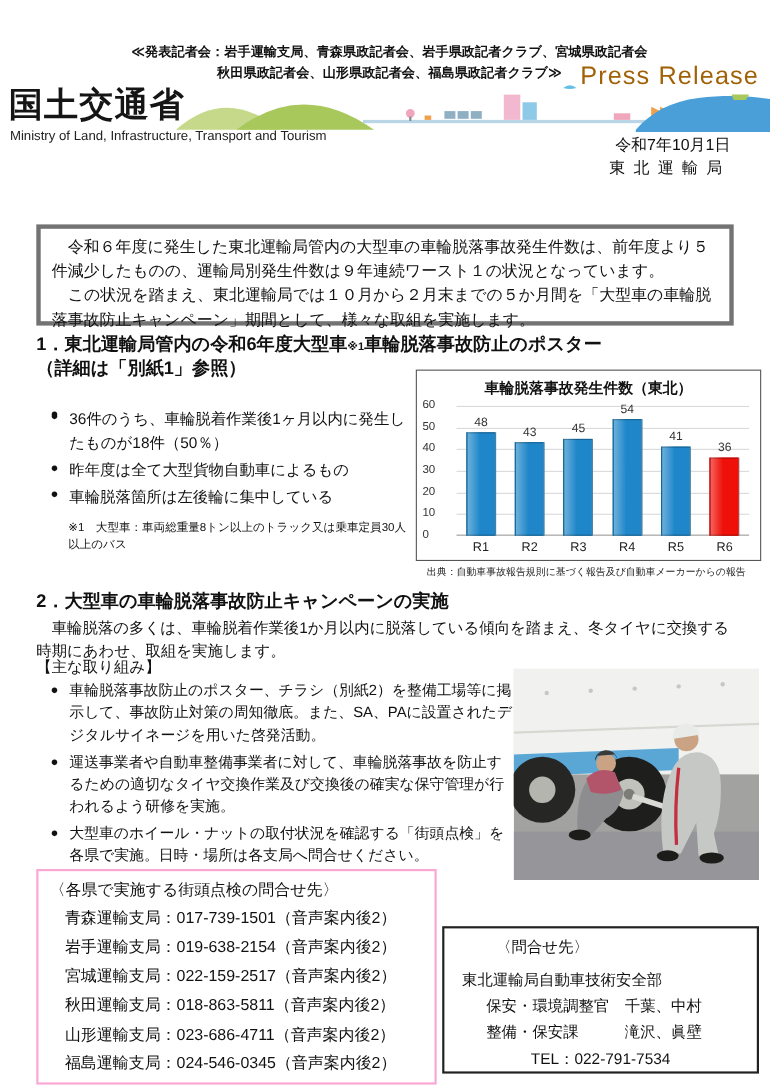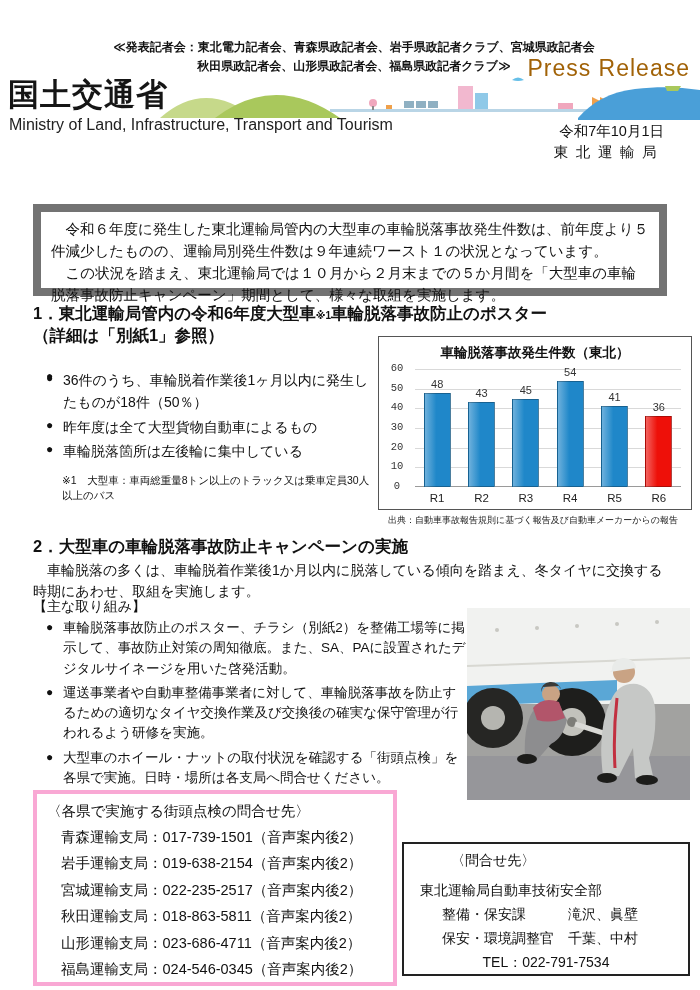--- a/index.html
+++ b/index.html
@@ -12,39 +12,39 @@
   
   .press-clubs {
     position:absolute; left:80px; top:38px; width:548px;
     font-size:12px; font-weight:bold; text-align:center; line-height:1.6; color:#111;
   }
   .mlit-logo {
     position:absolute; left:8px; top:74px;
     font-size:31px; font-weight:bold; letter-spacing:1px; color:#151515;
   }
   .ministry-en {
-    position:absolute; left:9px; top:116px; font-size:16px; color:#222;
+    position:absolute; left:9px; top:116px; font-size:12px; color:#222;
   }
   .skyline { position:absolute; left:160px; top:72px; width:540px; height:48px; }
   .press-release {
     position:absolute; right:10px; top:55px;
     font-size:23px; color:#a16207; letter-spacing:1px;
   }
   .date-block { position:absolute; right:36px; top:122px; text-align:right; }
   .date-line { font-size:14.5px; }
   .bureau-line { font-size:14.5px; letter-spacing:0.52em; margin-top:2px; }
   
   .doc-title {
     position:absolute; left:0; top:165px; width:700px;
     text-align:center; font-size:25px; font-weight:bold; letter-spacing:0.5px;
   }
   
   .intro-box {
     position:absolute; left:33px; top:204px; width:634px; height:92px;
-    border:8px solid #737373; padding:6px 10px;
+    border:4px solid #737373; padding:6px 10px;
     font-size:14.5px; line-height:1.52;
   }
   
   .sec1-heading {
     position:absolute; left:33px; top:302px; width:660px;
     font-size:16.5px; font-weight:bold; line-height:1.35;
   }
   .ref-sup { font-size:10px; }
   .sec1-bullets { position:absolute; left:46px; top:367px; width:330px; }
   .bullet-item {
@@ -62,21 +62,21 @@
     border:1px solid #555; background:#fff;
   }
   .chart-title {
     position:absolute; left:0; top:7px; width:100%;
     text-align:center; font-size:13.5px; font-weight:bold;
   }
   .chart-plot { position:absolute; left:36px; top:32px; width:266px; height:118px; }
   .gridline { position:absolute; left:0; width:100%; height:1px; background:#d9d9d9; }
   .baseline  { position:absolute; left:0; bottom:0; width:100%; height:1px; background:#9a9a9a; }
   .ytick {
-    position:absolute; width:26px; text-align:center; font-size:10.5px; color:#333;font-family:Liberation Mono, monospace;
+    position:absolute; width:26px; text-align:left; font-size:10.5px; color:#333;
   }
   .bar { position:absolute; bottom:0; border:1px solid rgba(0,0,0,.28); }
   .bar-value { position:absolute; text-align:center; font-size:11px; color:#333; }
   .bar-cat { position:absolute; text-align:center; font-size:11.5px; color:#222; }
   .chart-source {
     position:absolute; left:372px; top:514px; width:322px;
     font-size:9px; text-align:center; color:#222;
   }
   
   .sec2-heading {
@@ -91,41 +91,41 @@
   .sec2-bullets .bullet-item { font-size:13.5px; line-height:1.5; margin-bottom:4px; }
   
   .photo-wrap { position:absolute; left:467px; top:608px; width:223px; height:192px; }
   .photo-caption {
     position:absolute; left:455px; top:812px; width:240px;
     text-align:center; font-size:11.5px;
   }
   
   .left-box {
     position:absolute; left:33px; top:790px; width:364px; height:196px;
-    border:4px solid #f9a8d4; padding:8px 10px;
+    border:2px solid #f9a8d4; padding:8px 10px;
   }
   .left-box-heading { font-size:14.5px; margin-bottom:3px; }
   .office-line { font-size:14.5px; line-height:1.82; padding-left:14px; }
   .right-box {
     position:absolute; left:402px; top:842px; width:288px; height:134px;
     border:2px solid #222; padding:8px 12px;
   }
   .right-box-heading { font-size:14px; margin-bottom:6px;margin-left:35px; }
   .right-box-org { font-size:14px; margin-bottom:6px; padding-left:4px;margin-top:12px; }
   .contact-row { display:flex; font-size:14px; margin-bottom:6px; padding-left:26px; }
   .contact-row .label { width:126px; }
   .contact-tel { font-size:14px; text-align:center; }
 </style>
 </head>
 <body>
 
 <div class="page">
 
   <div class="press-clubs">
-    <div>≪発表記者会：東北電力記者会、青森県政記者会、岩手県政記者クラブ、宮城県政記者会</div>
+    <div>≪発表記者会：岩手運輸支局、青森県政記者会、岩手県政記者クラブ、宮城県政記者会</div>
     <div>秋田県政記者会、山形県政記者会、福島県政記者クラブ≫</div>
   </div>
 
   <svg class="skyline" viewBox="0 0 540 48" preserveAspectRatio="none">
     <path d="M0,46 Q45,6 95,46 Z" fill="#c6d98a"></path>
     <path d="M55,46 Q115,0 180,46 Z" fill="#a9c85c"></path>
     <rect x="170" y="37" width="370" height="3" fill="#b9d5e6"></rect>
     <circle cx="213" cy="31" r="4" fill="#f0a7bd"></circle>
     <rect x="212" y="34" width="2" height="4" fill="#8a8a8a"></rect>
     <rect x="226" y="33" width="6" height="4" fill="#f0a04a"></rect>
@@ -255,34 +255,34 @@
         <ellipse cx="180" cy="172" rx="11" ry="5" fill="#1c1c1a"></ellipse>
       </g>
     </svg>
   </div>
 
   <div class="left-box">
     <div class="left-box-heading">〈各県で実施する街頭点検の問合せ先〉</div>
     <div id="office-list">
         <div class="office-line">青森運輸支局：017-739-1501（音声案内後2）</div>
         <div class="office-line">岩手運輸支局：019-638-2154（音声案内後2）</div>
-        <div class="office-line">宮城運輸支局：022-235-2517（音声案内後2）</div>
+        <div class="office-line">宮城運輸支局：022-159-2517（音声案内後2）</div>
         <div class="office-line">秋田運輸支局：018-863-5811（音声案内後2）</div>
         <div class="office-line">山形運輸支局：023-686-4711（音声案内後2）</div>
         <div class="office-line">福島運輸支局：024-546-0345（音声案内後2）</div>
       </div>
   </div>
 
   <div class="right-box">
     <div class="right-box-heading">〈問合せ先〉</div>
     <div class="right-box-org">東北運輸局自動車技術安全部</div>
     <div class="contact-row">
+      <span class="label">保安・環境調整官</span>
+      <span>千葉、中村</span>
+    </div>
+    <div class="contact-row">
       <span class="label">整備・保安課</span>
       <span>滝沢、眞壁</span>
     </div>
-    <div class="contact-row">
-      <span class="label">保安・環境調整官</span>
-      <span>千葉、中村</span>
-    </div>
     <div class="contact-tel">TEL：022-791-7534</div>
   </div>
 
 </div>
 
 </body></html>

